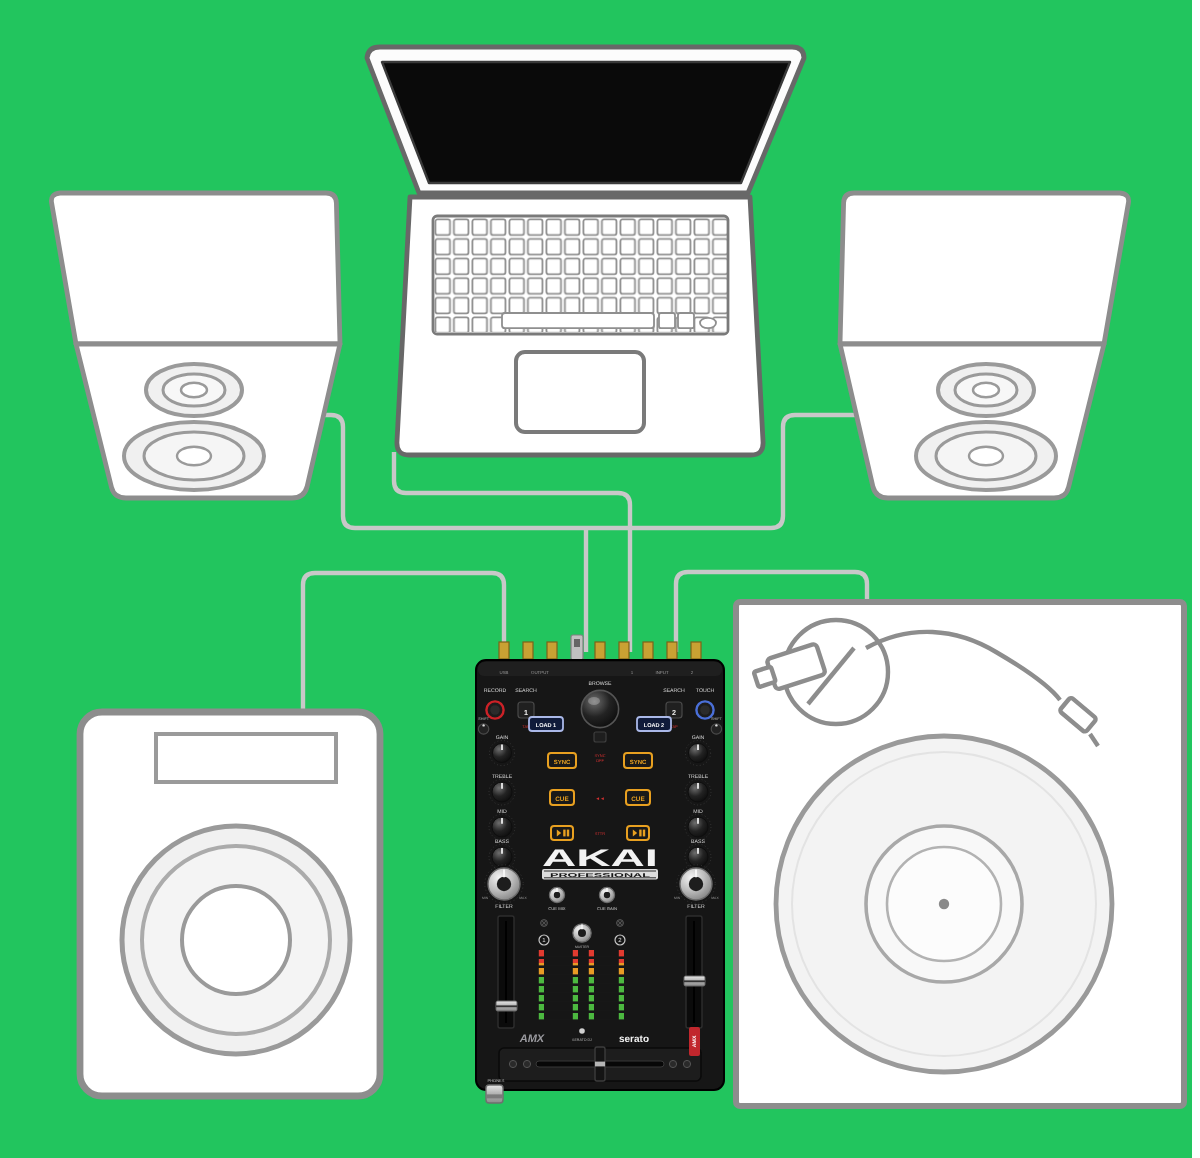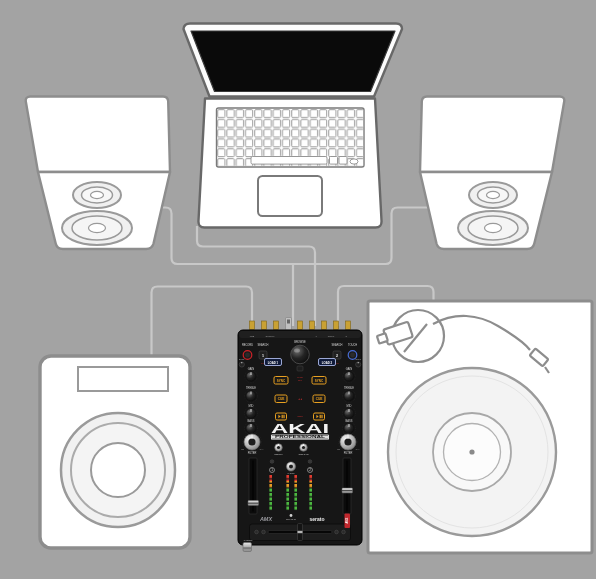--- a/index.html
+++ b/index.html
@@ -1,17 +1,17 @@
 <!DOCTYPE html>
 <html><head>
 <meta charset="utf-8">
 <style>
   html,body{margin:0;padding:0;background:#ffffff;}
   body{font-family:"Liberation Sans", sans-serif;}
-  .stage{width:596px;height:579px;position:relative;overflow:hidden;background:#a3a3a3;}
+  .stage{width:596px;height:579px;position:relative;overflow:hidden;background:#22c55e;}
   svg text{font-family:"Liberation Sans", sans-serif;}
 </style>
 </head>
 <body>
 
 <div class="stage">
 <svg width="600" height="579" viewBox="0 0 600 579">
   <defs>
     <radialGradient id="gKnob" cx="35%" cy="30%" r="75%">
       <stop offset="0%" stop-color="#6e6e6e"></stop>

